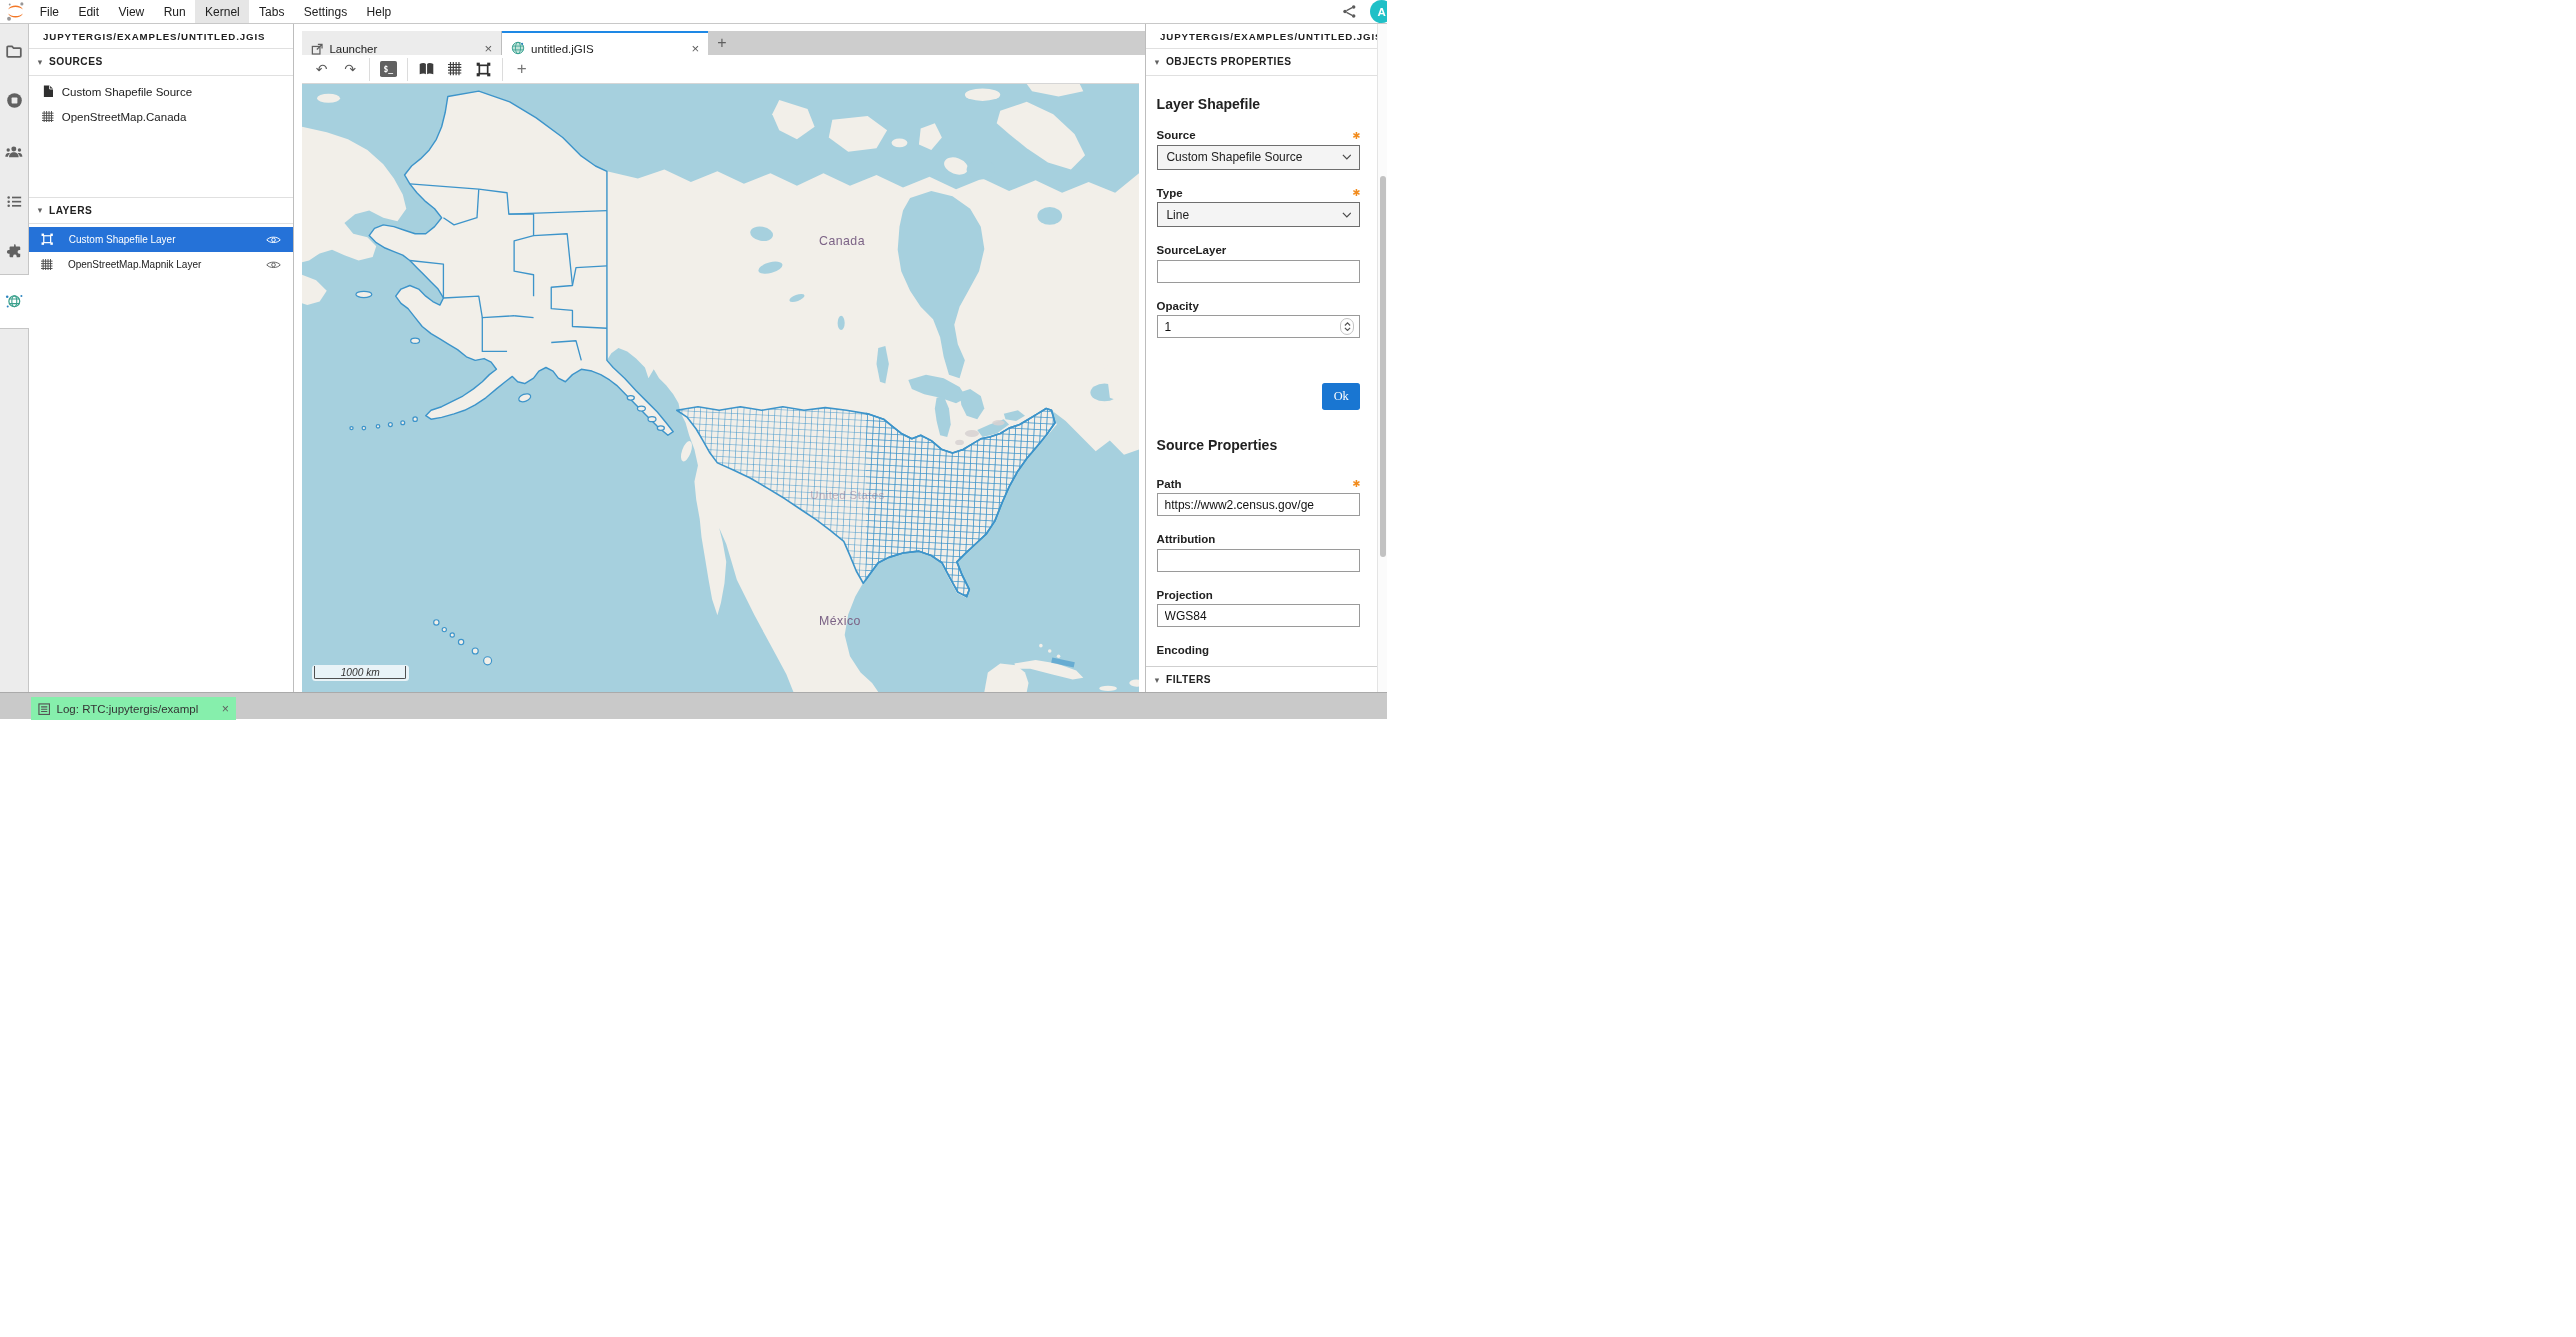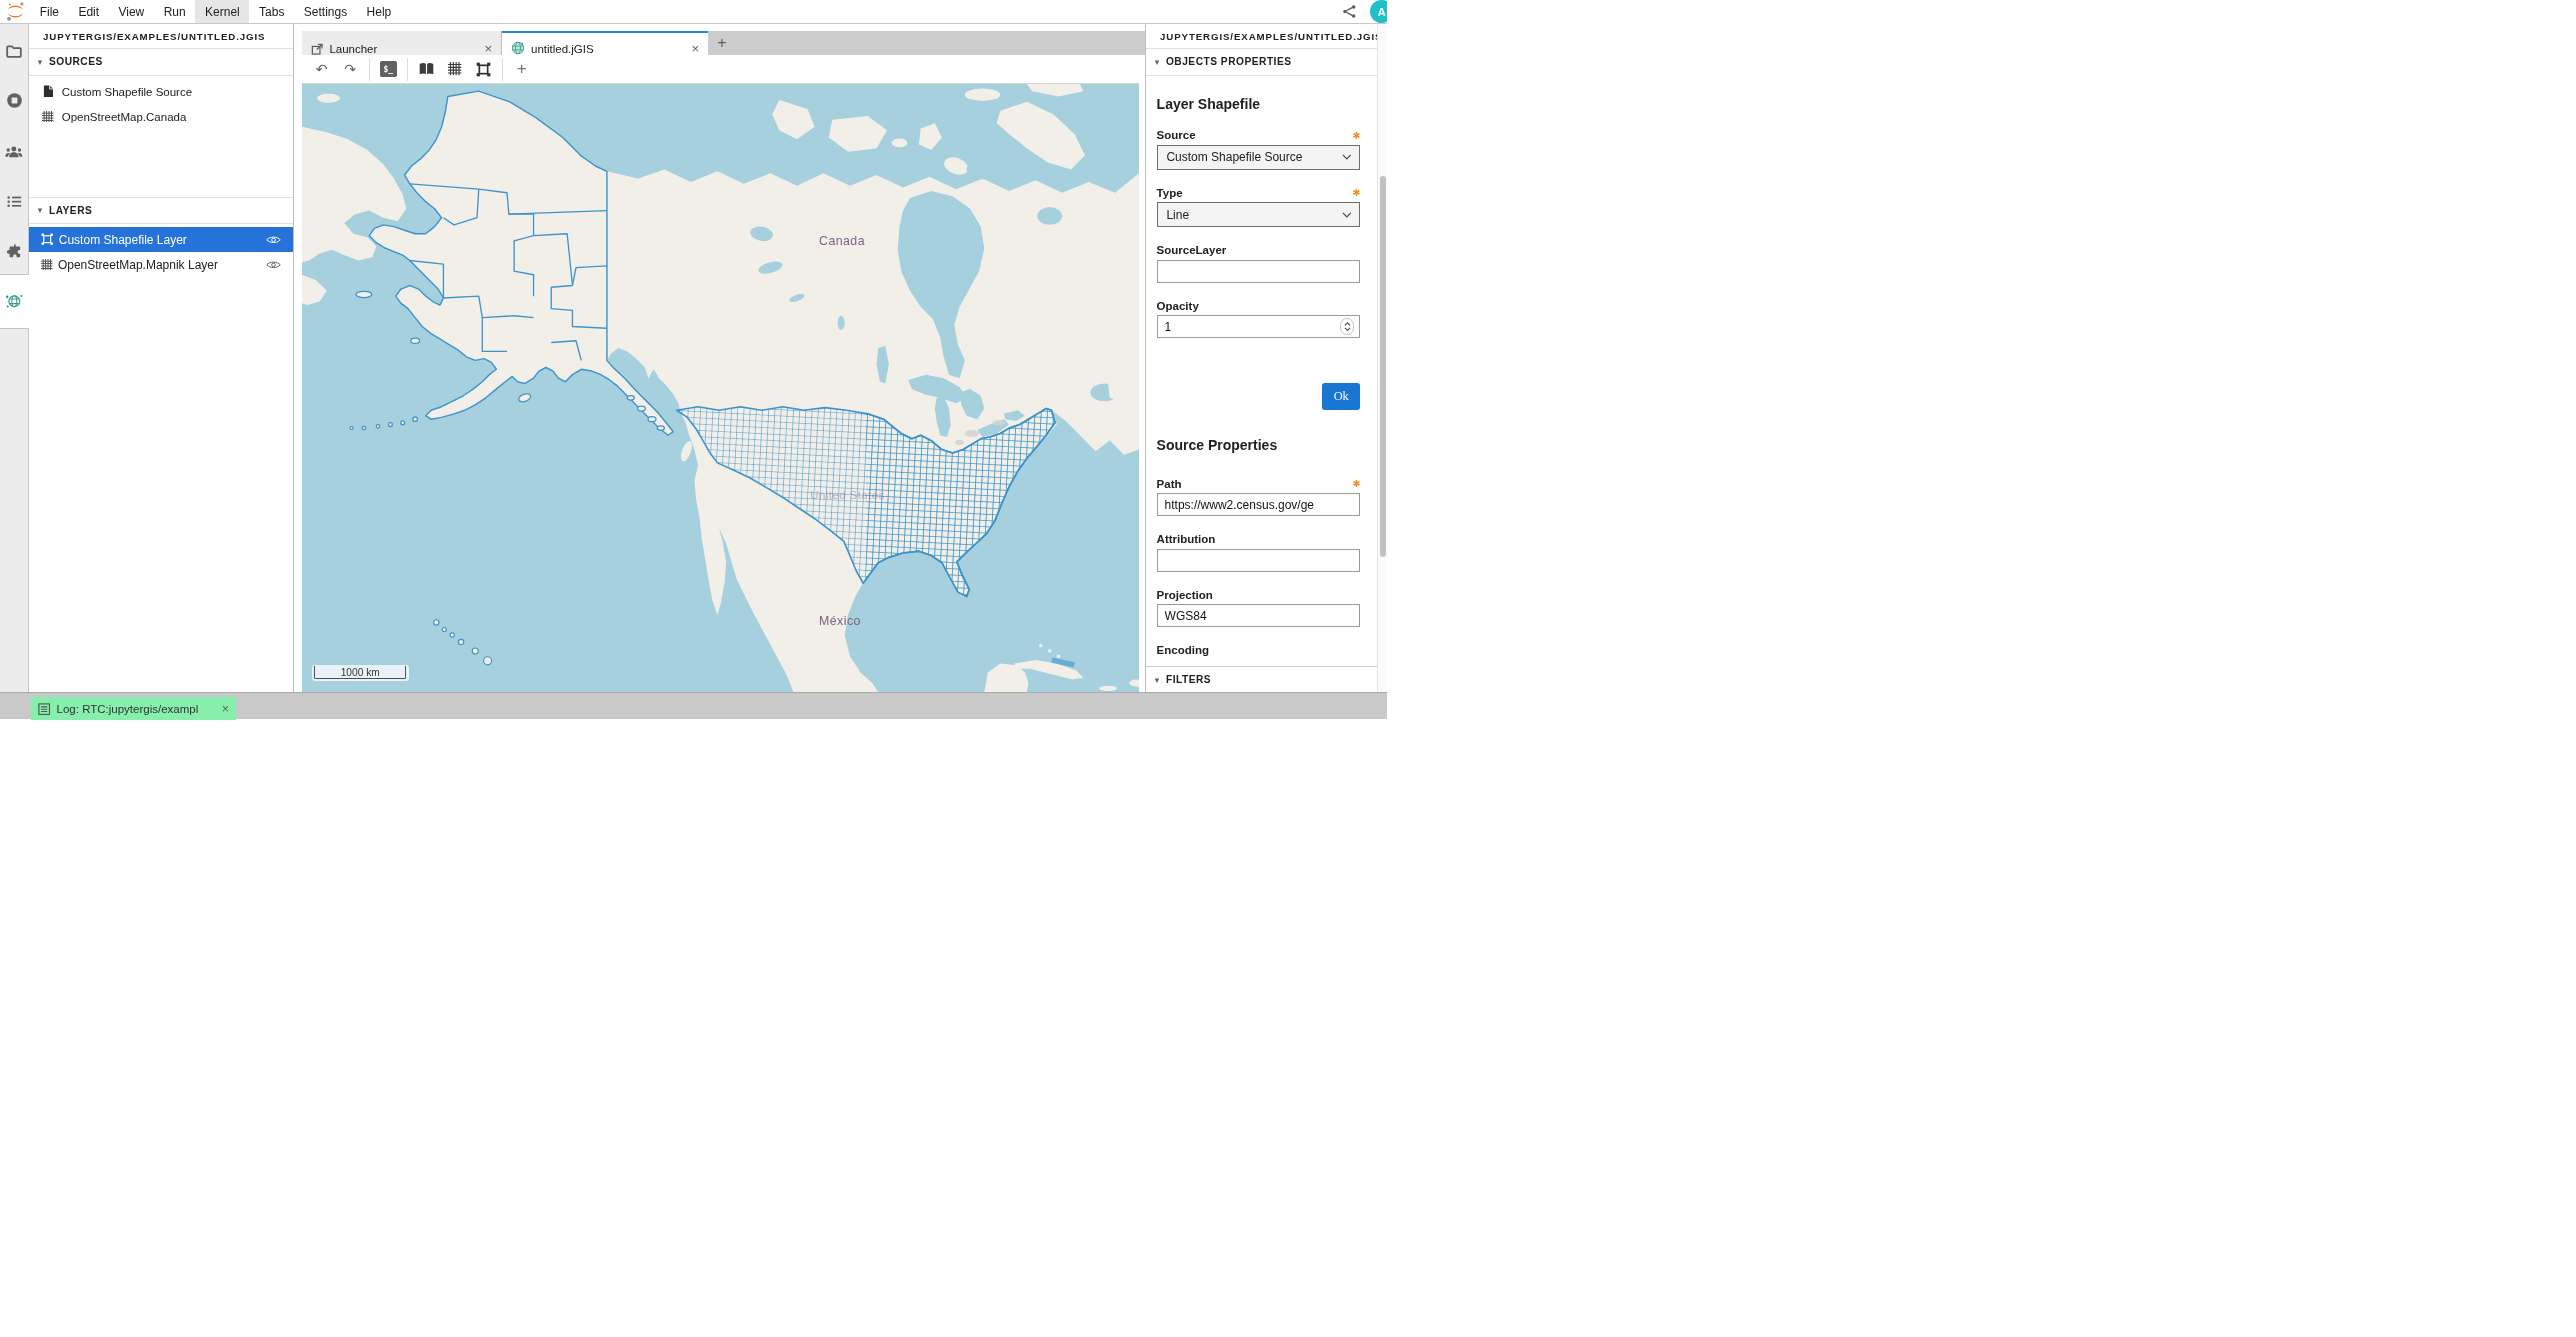--- a/index.html
+++ b/index.html
@@ -30,21 +30,21 @@
                 border-right:0.9px solid #bdbdbd; overflow:hidden; }
   .panel-header { height:25px; display:flex; align-items:center; padding:0 14px; font-size:9.7px; font-weight:bold;
                   letter-spacing:0.9px; border-bottom:0.9px solid #e0e0e0; white-space:nowrap; overflow:hidden; }
   .section-header { height:26.5px; display:flex; align-items:center; gap:6.2px; padding:0 8.8px; font-size:10.2px;
                     font-weight:bold; letter-spacing:0.5px; border-bottom:0.9px solid #e0e0e0; background:#fff; }
   .caret { font-size:8.8px; color:#616161; }
   .tree-group { padding-top:3.5px; }
   .tree-item { height:25px; display:flex; align-items:center; gap:7px; padding:0 8.8px 0 12.4px; font-size:11.5px; color:#212121; }
   .tree-item .ic { width:13.3px; display:flex; justify-content:center; }
   .layers-header { border-top:0.9px solid #e0e0e0; margin-top:68px; }
-  .layer-item { height:25px; display:flex; align-items:center; gap:5px; padding:0 8.8px 0 12.4px; font-size:12px; }
+  .layer-item { height:25px; display:flex; align-items:center; gap:15px; padding:0 8.8px 0 12.4px; font-size:10px; }
   .layer-item.selected { background:#2572d8; color:#fff; }
   .eye { margin-left:auto; margin-right:3.5px; display:flex; align-items:center; }
 
   
   .tabbar { position:absolute; left:302px; top:31px; width:844px; height:24px; background:#cdcdcd; display:flex; }
   .tab { display:flex; align-items:flex-end; gap:6.2px; padding:0 8.8px; font-size:11.5px; position:relative; }
   .tab-launcher { width:200px; background:#ececec; border-right:0.9px solid #bdbdbd; }
   .tab-active { width:206px; background:#fff; border-top:2.7px solid #1e88e5; }
   .tab .close { margin-left:auto; color:#5f5f5f; font-size:13.3px; line-height:1; }
   .tab-plus { width:28px; display:flex; align-items:center; justify-content:center; font-size:16px; color:#5f5f5f; }
@@ -60,21 +60,21 @@
   .tb-plus { font-size:17px; color:#757575; }
 
   
   .map-wrap { position:absolute; left:302px; top:84px; width:837px; height:608px; overflow:hidden; }
   .map-wrap svg.basemap { display:block; width:837px; height:608px; }
   .scalebar { position:absolute; left:9.7px; bottom:11.5px; width:97px; height:16px;
               background:rgba(255,255,255,.75); border-radius:3.5px; display:flex; align-items:center;
               justify-content:center; font-size:10.2px; color:#333; }
   .scalebar-bracket { position:absolute; left:2.7px; right:2.7px; top:1.8px; bottom:1.8px;
               border:1.8px solid #4f4f4f; border-top:none; border-radius:0 0 1.8px 1.8px; }
-  .scalebar span { position:relative; }
+  .scalebar span { position:relative;font-style:italic; }
 
   
   .panel-right { position:absolute; left:1145px; top:24px; width:232px; height:669px; background:#fff;
                  border-left:0.9px solid #bdbdbd; overflow:hidden; }
   .rp-content { position:absolute; left:0; top:51px; width:232px; height:590px; overflow:hidden;
                 padding:0 17.7px 0 10.6px; }
   .rp-h2 { font-size:14px; font-weight:bold; margin-top:21px; }
   .field { margin-top:17px; }
   .f-label-row { display:flex; align-items:center; font-size:11.5px; font-weight:bold; }
   .req { margin-left:auto; color:#f28c1e; font-size:9.7px; }

